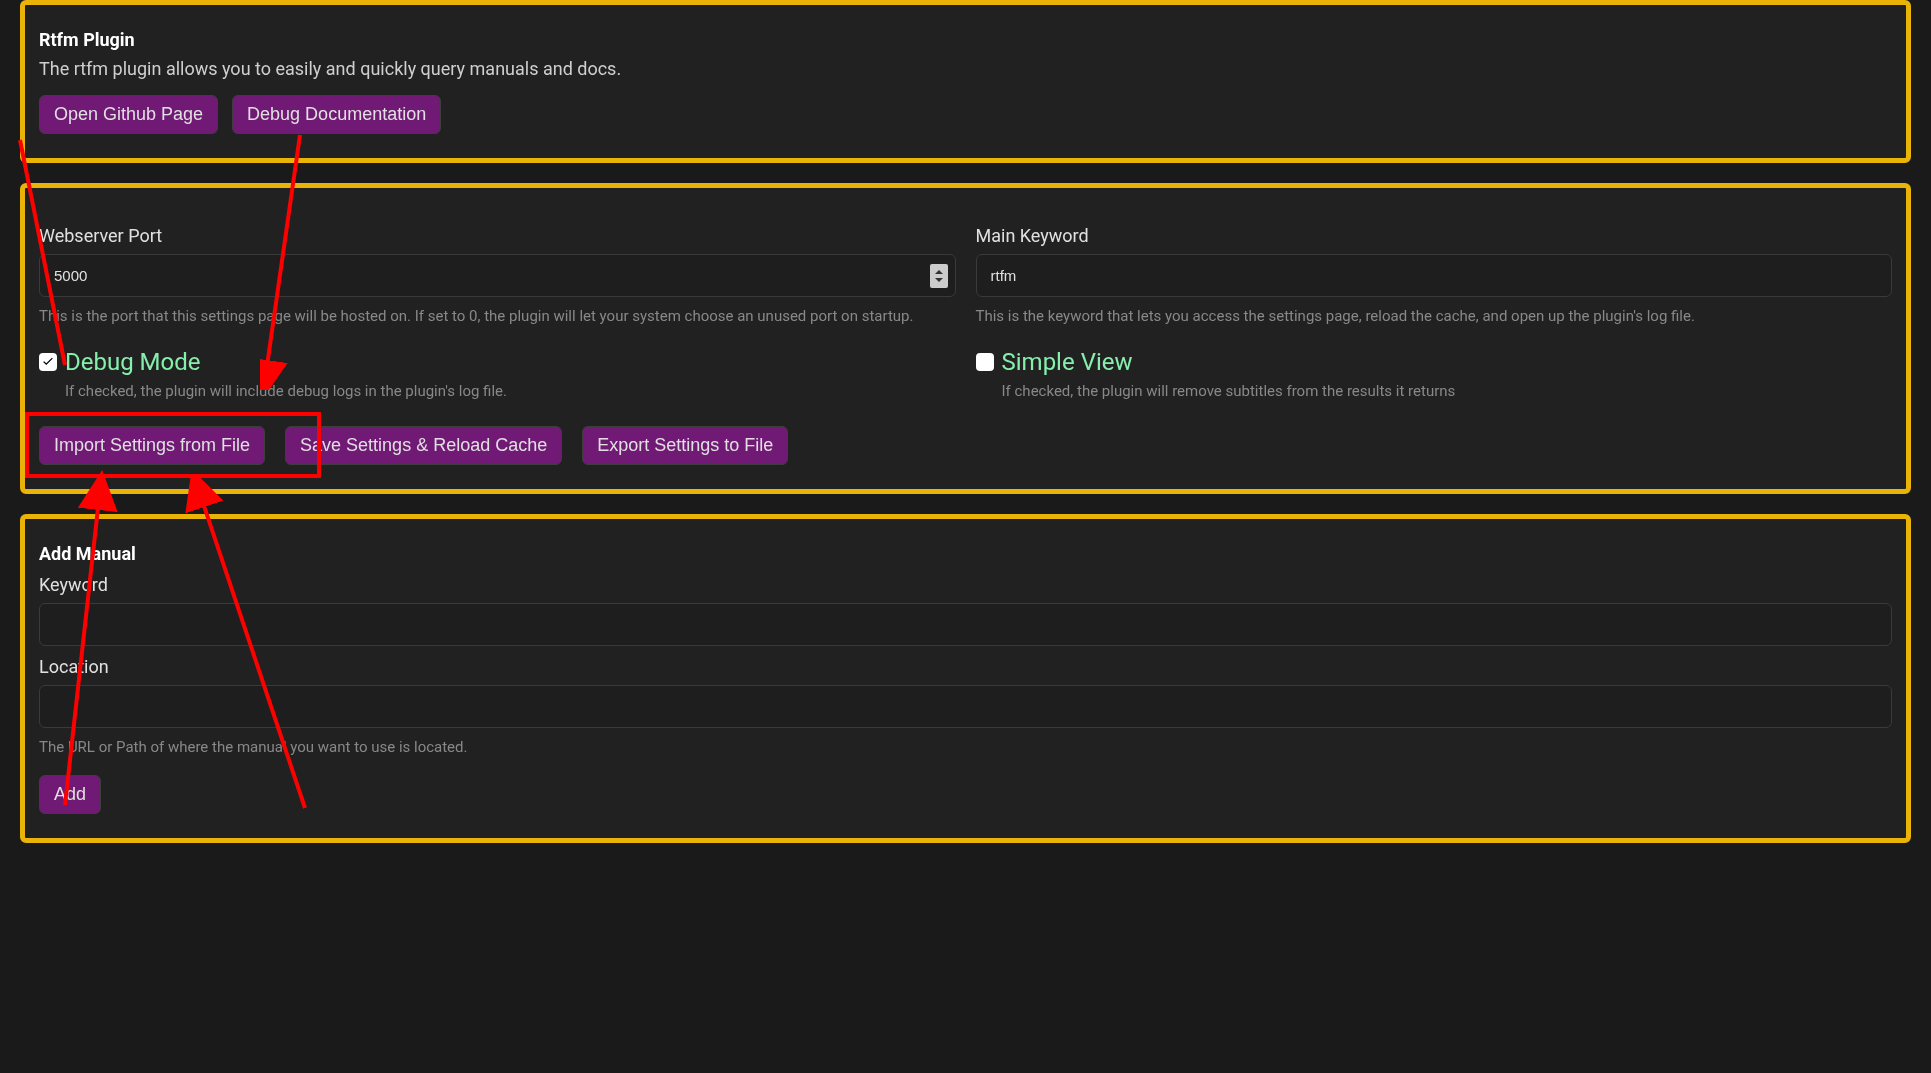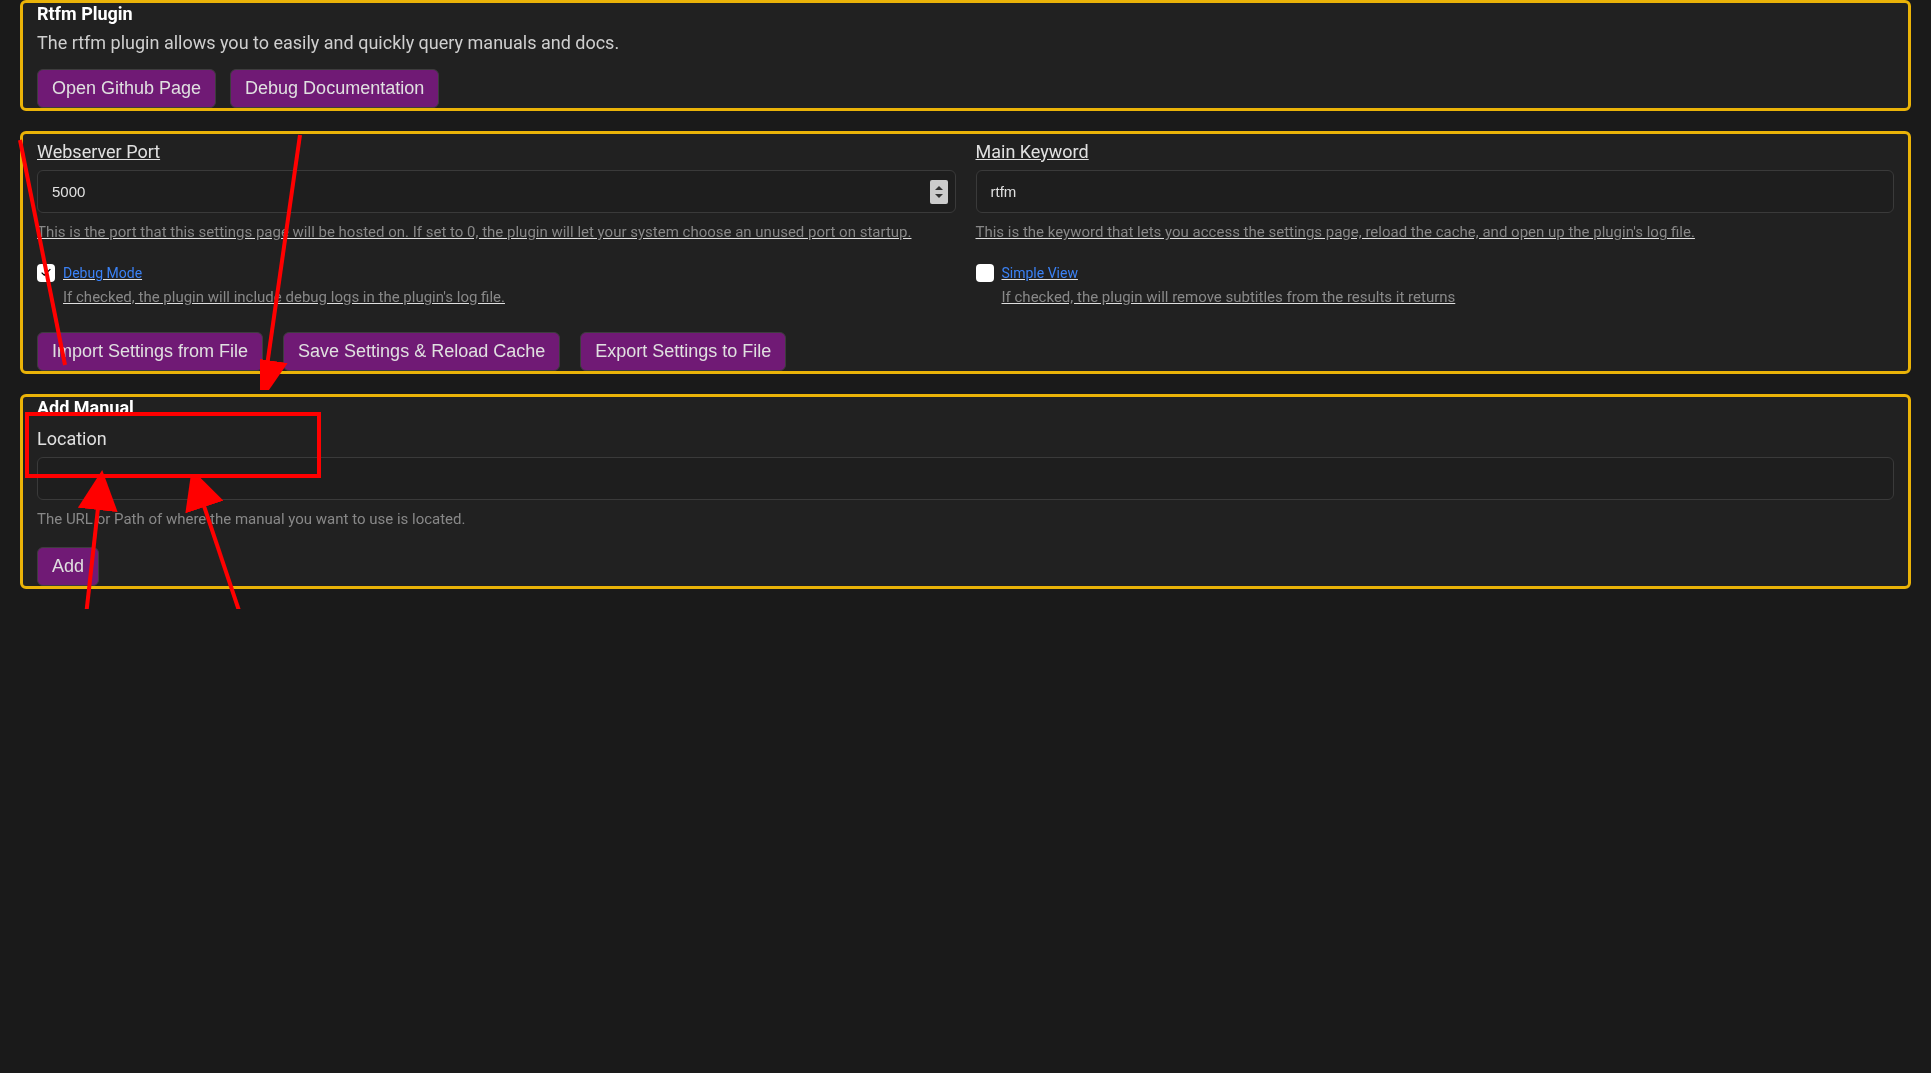--- a/index.html
+++ b/index.html
@@ -13,23 +13,23 @@
       font-family: -apple-system, BlinkMacSystemFont, "Segoe UI", Roboto, Arial, sans-serif;
       padding: 0;
       width: 1931px;
       position: relative;
     }
     .container {
       padding: 0 20px;
     }
     .card {
       background-color: #212121;
-      border: 3px solid #eab308;
+      border: 5px solid #eab308;
       border-radius: 6px;
-      padding: 0 14px;
+      padding: 24px 14px;
       margin-bottom: 20px;
     }
     .card-title {
       font-size: 18px;
       font-weight: 700;
       color: #ffffff;
       margin-bottom: 8px;
     }
     .card-desc {
       font-size: 18px;
@@ -44,22 +44,21 @@
       padding: 8px 14px;
       border-radius: 6px;
       font-size: 18px;
       cursor: pointer;
       margin-right: 10px;
     }
     .settings-grid {
       display: grid;
       grid-template-columns: 1fr 1fr;
       gap: 20px;
-      margin-top: 7px;
-      text-decoration: underline;
+      margin-top: 13px;
     }
     .field-label {
       font-size: 18px;
       color: #e0e0e0;
       margin-bottom: 8px;
       display: block;
     }
     .input-wrapper {
       position: relative;
     }
@@ -125,22 +124,22 @@
     }
     .checkbox-wrapper.checked svg {
       display: block;
     }
     .checkbox-wrapper svg {
       display: none;
       width: 14px;
       height: 14px;
     }
     .checkbox-label {
-      font-size: 14px;
-      color: #3b82f6;
+      font-size: 24px;
+      color: #86efac;
     }
     .checkbox-block .help-text {
       margin-left: 26px;
       margin-top: 4px;
     }
     .action-row {
       margin-top: 24px;
       display: flex;
       gap: 10px;
     }
@@ -222,20 +221,24 @@
     <div class="action-row">
       <button class="btn">Import Settings from File</button>
       <button class="btn">Save Settings &amp; Reload Cache</button>
       <button class="btn">Export Settings to File</button>
     </div>
   </div>
 
   <div class="card">
     <div class="card-title">Add Manual</div>
 
+    <div class="full-width-field">
+      <label class="field-label">Keyword</label>
+      <input type="text" value="" style="">
+    </div>
 
     <div class="full-width-field">
       <label class="field-label">Location</label>
       <input type="text" value="" style="">
       <div class="help-text">The URL or Path of where the manual you want to use is located.</div>
     </div>
 
     <div style="margin-top:16px;">
       <button class="btn">Add</button>
     </div>

